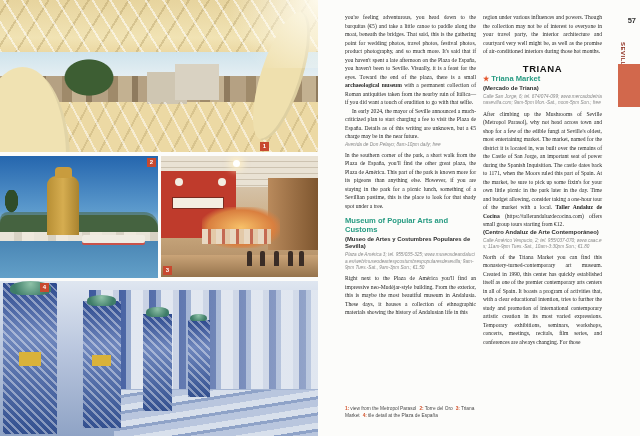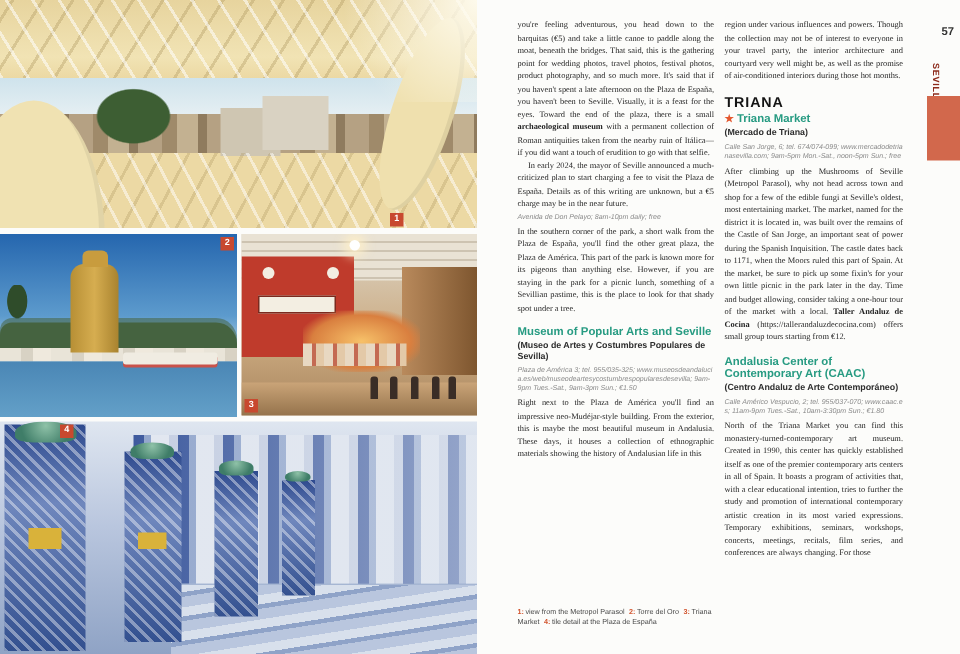--- a/index.html
+++ b/index.html
@@ -91,21 +91,21 @@
   .col1{left:345px;width:131px;}
   .col2{left:483px;width:119px;}
   .col p{margin:0;}
   .indent{text-indent:7px;}
   .b{font-weight:bold;}
   .h-teal{font-family:"Liberation Sans",sans-serif;font-weight:bold;color:#279b82;
       font-size:7.6px;line-height:8.6px;margin:7px 0 2px;text-align:left;}
   .h-sub{font-family:"Liberation Sans",sans-serif;font-weight:bold;color:#2d2d2d;
       font-size:5.9px;line-height:7px;margin:0 0 2px;text-align:left;}
   .h-black{font-family:"Liberation Sans",sans-serif;font-weight:bold;color:#141414;
-      font-size:9.5px;line-height:10px;letter-spacing:.6px;margin:8px 0 0;text-align:left;}
+      font-size:9.5px;line-height:10px;letter-spacing:.6px;margin:8px 0 0;text-align:center;}
   .details{font-family:"Liberation Sans",sans-serif;font-style:italic;color:#8a8a8a;
       font-size:4.7px;line-height:6.2px;margin:1px 0 3px;text-align:left;word-break:break-all;}
   .star{color:#e4572e;font-size:7px;margin-right:2px;}
 
   .caption{position:absolute;left:345px;top:406px;width:136px;
       font-family:"Liberation Sans",sans-serif;font-size:4.8px;line-height:6.6px;
       color:#4a4a4a;text-align:left;}
   .cap-num{color:#d2552f;font-weight:bold;margin-right:1px;}
   .cap-text{margin-right:3px;}
 
@@ -184,36 +184,35 @@
   <div class="badge" style="left:163px;top:266px">3</div>
   <div class="badge" style="left:40px;top:283px">4</div>
 
   <div class="col col1">
     <p><span>you're feeling adventurous, you head down to the barquitas (€5) and take a little canoe to paddle along the moat, beneath the bridges. That said, this is the gathering point for wedding photos, travel photos, festival photos, product photography, and so much more. It's said that if you haven't spent a late afternoon on the Plaza de España, you haven't been to Seville. Visually, it is a feast for the eyes. Toward the end of the plaza, there is a small </span><span class="b">archaeological museum</span><span> with a permanent collection of Roman antiquities taken from the nearby ruin of Itálica—if you did want a touch of erudition to go with that selfie.</span></p>
     <p class="indent">In early 2024, the mayor of Seville announced a much-criticized plan to start charging a fee to visit the Plaza de España. Details as of this writing are unknown, but a €5 charge may be in the near future.</p>
 
     <div class="details">Avenida de Don Pelayo; 8am-10pm daily; free</div>
     <p>In the southern corner of the park, a short walk from the Plaza de España, you'll find the other great plaza, the Plaza de América. This part of the park is known more for its pigeons than anything else. However, if you are staying in the park for a picnic lunch, something of a Sevillian pastime, this is the place to look for that shady spot under a tree.</p>
 
-    <div class="h-teal">Museum of Popular Arts and Seville</div>
+    <div class="h-teal">Museum of Popular Arts and Customs</div>
     <div class="h-sub">(Museo de Artes y Costumbres Populares de Sevilla)</div>
     <div class="details">Plaza de América 3; tel. 955/035-325; www.museosdeandalucia.es/web/museodeartesycostumbrespopularesdesevilla; 9am-9pm Tues.-Sat., 9am-3pm Sun.; €1.50</div>
     <p>Right next to the Plaza de América you'll find an impressive neo-Mudéjar-style building. From the exterior, this is maybe the most beautiful museum in Andalusia. These days, it houses a collection of ethnographic materials showing the history of Andalusian life in this</p>
   </div>
 
   <div class="col col2">
     <p>region under various influences and powers. Though the collection may not be of interest to everyone in your travel party, the interior architecture and courtyard very well might be, as well as the promise of air-conditioned interiors during those hot months.</p>
 
     <div class="h-black">TRIANA</div>
     <div class="h-teal" style="margin-top:1px"><span class="star">★</span><span>Triana Market</span></div>
     <div class="h-sub">(Mercado de Triana)</div>
     <div class="details">Calle San Jorge, 6; tel. 674/074-099; www.mercadodetrianasevilla.com; 9am-5pm Mon.-Sat., noon-5pm Sun.; free</div>
     <p><span>After climbing up the Mushrooms of Seville (Metropol Parasol), why not head across town and shop for a few of the edible fungi at Seville's oldest, most entertaining market. The market, named for the district it is located in, was built over the remains of the Castle of San Jorge, an important seat of power during the Spanish Inquisition. The castle dates back to 1171, when the Moors ruled this part of Spain. At the market, be sure to pick up some fixin's for your own little picnic in the park later in the day. Time and budget allowing, consider taking a one-hour tour of the market with a local. </span><span class="b">Taller Andaluz de Cocina</span><span> (https://tallerandaluzdecocina.com) offers small group tours starting from €12.</span></p>
 
-    <div class="h-teal">Andalusia Center of Contemporary Art (CAAC)</div>
     <div class="h-sub">(Centro Andaluz de Arte Contemporáneo)</div>
     <div class="details">Calle Américo Vespucio, 2; tel. 955/037-070; www.caac.es; 11am-9pm Tues.-Sat., 10am-3:30pm Sun.; €1.80</div>
     <p>North of the Triana Market you can find this monastery-turned-contemporary art museum. Created in 1990, this center has quickly established itself as one of the premier contemporary arts centers in all of Spain. It boasts a program of activities that, with a clear educational intention, tries to further the study and promotion of international contemporary artistic creation in its most varied expressions. Temporary exhibitions, seminars, workshops, concerts, meetings, recitals, film series, and conferences are always changing. For those</p>
   </div>
 
   <div class="caption">
     <span class="cap-num">1:</span><span class="cap-text">view from the Metropol Parasol</span><span class="cap-num">2:</span><span class="cap-text">Torre del Oro</span><span class="cap-num">3:</span><span class="cap-text">Triana Market</span><span class="cap-num">4:</span><span class="cap-text">tile detail at the Plaza de España</span>
   </div>
 
   <div class="pagenum">57</div>

